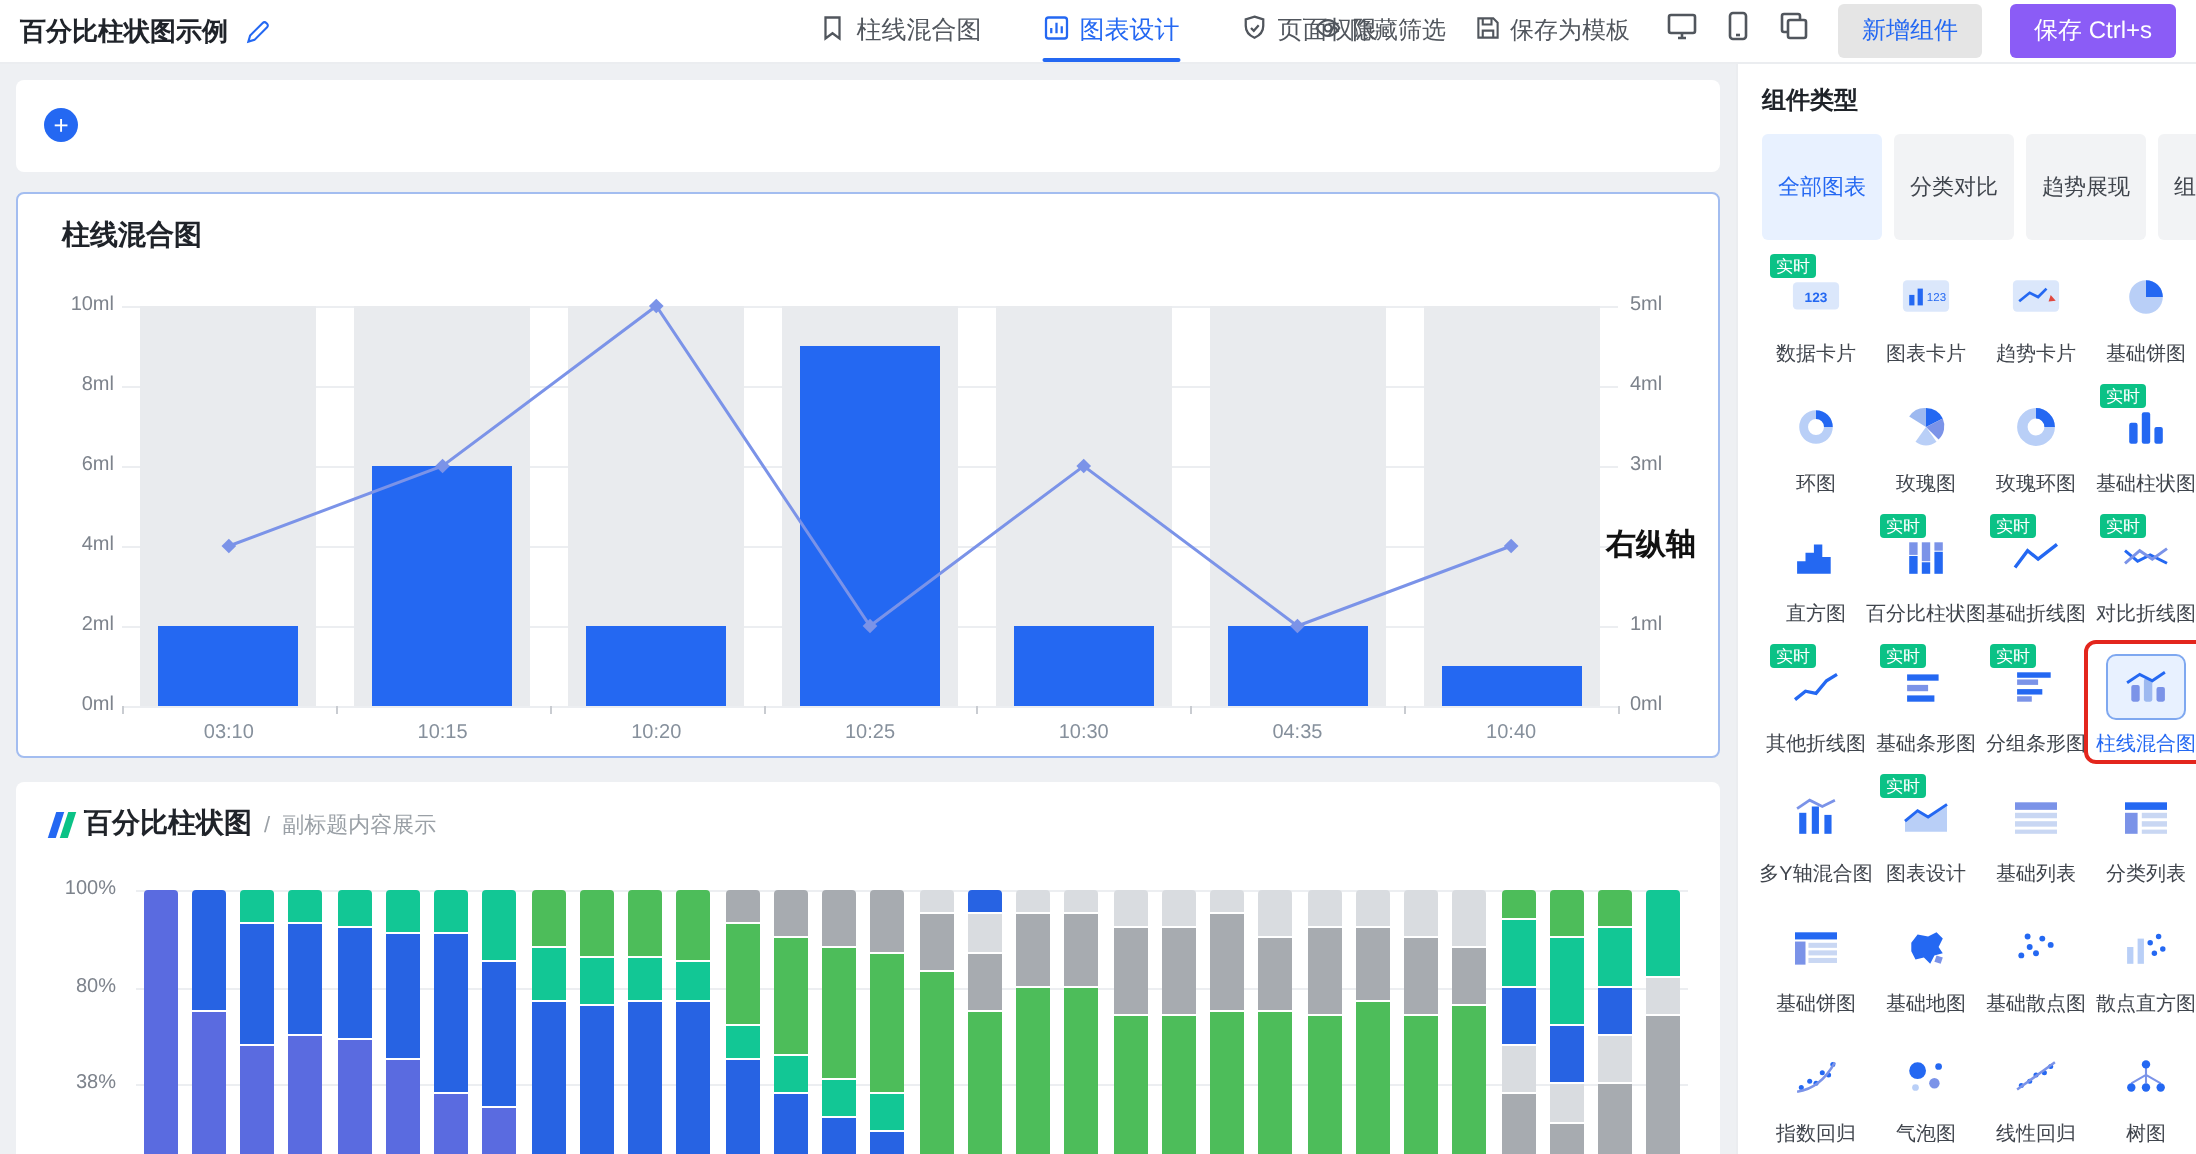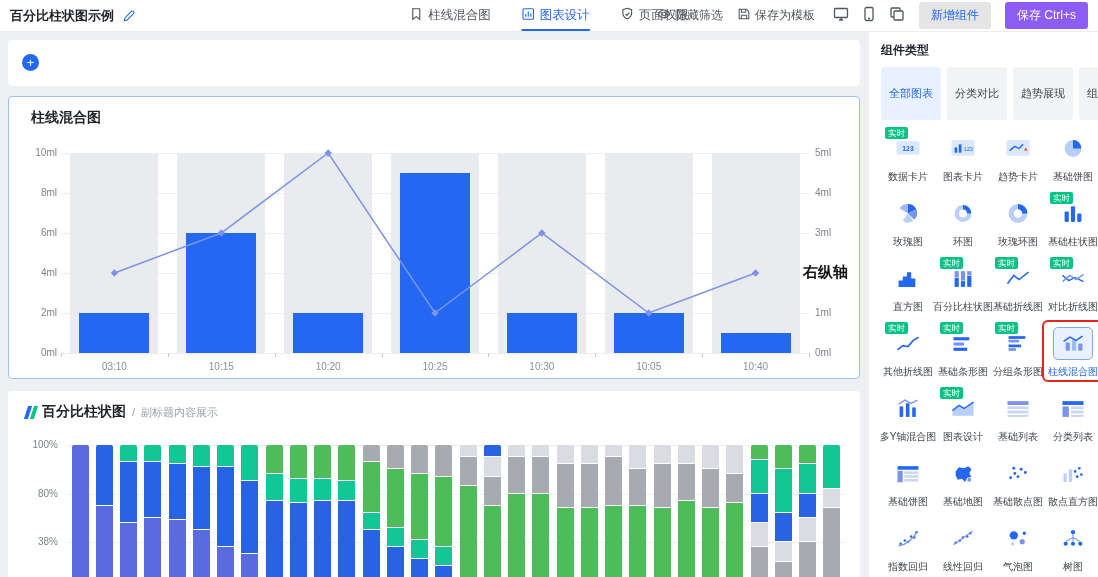--- a/index.html
+++ b/index.html
@@ -181,21 +181,21 @@
       <div class="cbar" style="left: 284.143px; top: 216px; width: 70px; height: 40px; background: rgb(36, 104, 242);"></div>
       <div class="x-label" style="left: 319.143px; top: 264px;">10:20</div>
       <div class="band" style="left: 382px; top: 56px; width: 88px; height: 200px;"></div>
       <div class="cbar" style="left: 391px; top: 76px; width: 70px; height: 180px; background: rgb(36, 104, 242);"></div>
       <div class="x-label" style="left: 426px; top: 264px;">10:25</div>
       <div class="band" style="left: 488.857px; top: 56px; width: 88px; height: 200px;"></div>
       <div class="cbar" style="left: 497.857px; top: 216px; width: 70px; height: 40px; background: rgb(36, 104, 242);"></div>
       <div class="x-label" style="left: 532.857px; top: 264px;">10:30</div>
       <div class="band" style="left: 595.714px; top: 56px; width: 88px; height: 200px;"></div>
       <div class="cbar" style="left: 604.714px; top: 216px; width: 70px; height: 40px; background: rgb(36, 104, 242);"></div>
-      <div class="x-label" style="left: 639.714px; top: 264px;">10:05</div>
+      <div class="x-label" style="left: 639.714px; top: 264px;">04:35</div>
       <div class="band" style="left: 702.571px; top: 56px; width: 88px; height: 200px;"></div>
       <div class="cbar" style="left: 711.571px; top: 236px; width: 70px; height: 20px; background: rgb(36, 104, 242);"></div>
       <div class="x-label" style="left: 746.571px; top: 264px;">10:40</div>
       <div class="x-tick" style="left: 52px; top: 256px;"></div>
       <div class="x-tick" style="left: 158.857px; top: 256px;"></div>
       <div class="x-tick" style="left: 265.714px; top: 256px;"></div>
       <div class="x-tick" style="left: 372.571px; top: 256px;"></div>
       <div class="x-tick" style="left: 479.429px; top: 256px;"></div>
       <div class="x-tick" style="left: 586.286px; top: 256px;"></div>
       <div class="x-tick" style="left: 693.143px; top: 256px;"></div>
@@ -446,36 +446,36 @@
             <svg width="26" height="21" viewBox="0 0 24 20" style="overflow:visible">
               <circle cx="12" cy="10" r="8" fill="#b9cff7"></circle>
               <path d="M12 2a8 8 0 0 1 8 8L12 10Z" fill="#2468f2"></path>
             </svg>
           </div>
           <div class="type-label">基础饼图</div>
         </div>
         <div class="type-item">
           <div class="icon-box">
             <svg width="26" height="21" viewBox="0 0 24 20" style="overflow:visible">
+              <path d="M12 2a8 8 0 1 0 8 8h-4.2a3.8 3.8 0 1 1-3.8-3.8z" fill="#b9cff7"></path>
+              <path d="M12 2a8 8 0 0 1 8 8h-4.2A3.8 3.8 0 0 0 12 6.2z" fill="#2468f2"></path>
+            </svg>
+          </div>
+          <div class="type-label">环图</div>
+        </div>
+        <div class="type-item">
+          <div class="icon-box">
+            <svg width="26" height="21" viewBox="0 0 24 20" style="overflow:visible">
               <path d="M12 10V1a9 9 0 0 1 8 5z" fill="#2468f2"></path>
               <path d="M12 10l8-4a9 9 0 0 1-2 10z" fill="#7b93e8"></path>
               <path d="M12 10l5 7a8 8 0 0 1-10 0z" fill="#b9cff7"></path>
               <path d="M12 10L4 5a9 9 0 0 1 8-4z" fill="#9db9f0"></path>
             </svg>
           </div>
           <div class="type-label">玫瑰图</div>
-        </div>
-        <div class="type-item">
-          <div class="icon-box">
-            <svg width="26" height="21" viewBox="0 0 24 20" style="overflow:visible">
-              <path d="M12 2a8 8 0 1 0 8 8h-4.2a3.8 3.8 0 1 1-3.8-3.8z" fill="#b9cff7"></path>
-              <path d="M12 2a8 8 0 0 1 8 8h-4.2A3.8 3.8 0 0 0 12 6.2z" fill="#2468f2"></path>
-            </svg>
-          </div>
-          <div class="type-label">环图</div>
         </div>
         <div class="type-item">
           <div class="icon-box">
             <svg width="26" height="21" viewBox="0 0 24 20" style="overflow:visible">
               <path d="M12 1a9 9 0 1 0 9 9 9 9 0 0 0-9-9zm0 13a4 4 0 1 1 4-4 4 4 0 0 1-4 4z" fill="#b9cff7"></path>
               <path d="M12 1a9 9 0 0 1 9 9h-5a4 4 0 0 0-4-4z" fill="#2468f2"></path>
             </svg>
           </div>
           <div class="type-label">玫瑰环图</div>
         </div>
@@ -681,46 +681,46 @@
                 <circle cx="20" cy="4" r="1.2"></circle>
               </g>
               <path d="M3 17C10 16 16 12 21 3" stroke="#7b93e8" fill="none" stroke-width="1.2"></path>
             </svg>
           </div>
           <div class="type-label">指数回归</div>
         </div>
         <div class="type-item">
           <div class="icon-box">
             <svg width="26" height="21" viewBox="0 0 24 20" style="overflow:visible">
+              <circle cx="8" cy="7" r="4" fill="#2468f2"></circle>
+              <circle cx="16" cy="13" r="2.5" fill="#7b93e8"></circle>
+              <circle cx="18" cy="5" r="1.6" fill="#2468f2"></circle>
+              <circle cx="7" cy="15" r="1.6" fill="#b9cff7"></circle>
+            </svg>
+          </div>
+          <div class="type-label">气泡图</div>
+        </div>
+        <div class="type-item">
+          <div class="icon-box">
+            <svg width="26" height="21" viewBox="0 0 24 20" style="overflow:visible">
               <g fill="#2468f2">
                 <circle cx="5" cy="14" r="1.2"></circle>
                 <circle cx="9" cy="12" r="1.2"></circle>
                 <circle cx="12" cy="9" r="1.2"></circle>
                 <circle cx="16" cy="8" r="1.2"></circle>
                 <circle cx="19" cy="5" r="1.2"></circle>
               </g>
               <line x1="3" y1="16" x2="21" y2="3" stroke="#7b93e8" stroke-width="1.2"></line>
             </svg>
           </div>
           <div class="type-label">线性回归</div>
         </div>
         <div class="type-item">
           <div class="icon-box">
             <svg width="26" height="21" viewBox="0 0 24 20" style="overflow:visible">
-              <circle cx="8" cy="7" r="4" fill="#2468f2"></circle>
-              <circle cx="16" cy="13" r="2.5" fill="#7b93e8"></circle>
-              <circle cx="18" cy="5" r="1.6" fill="#2468f2"></circle>
-              <circle cx="7" cy="15" r="1.6" fill="#b9cff7"></circle>
-            </svg>
-          </div>
-          <div class="type-label">气泡图</div>
-        </div>
-        <div class="type-item">
-          <div class="icon-box">
-            <svg width="26" height="21" viewBox="0 0 24 20" style="overflow:visible">
               <g stroke="#7b93e8" stroke-width="1">
                 <path d="M12 5v4M12 9L5 13M12 9l7 4M12 9v4"></path>
               </g>
               <circle cx="12" cy="4" r="2" fill="#2468f2"></circle>
               <circle cx="5" cy="15" r="2" fill="#2468f2"></circle>
               <circle cx="12" cy="15" r="2" fill="#2468f2"></circle>
               <circle cx="19" cy="15" r="2" fill="#2468f2"></circle>
             </svg>
           </div>
           <div class="type-label">树图</div>

